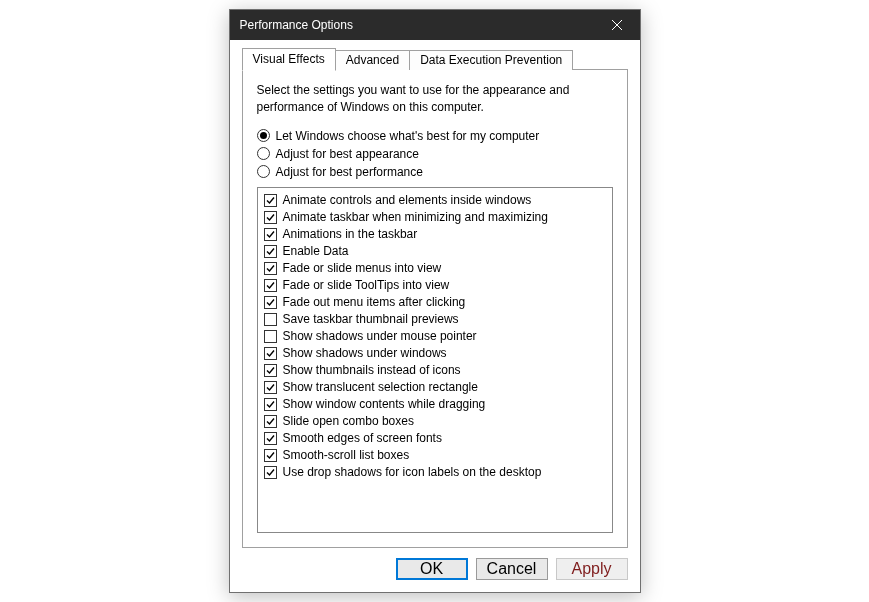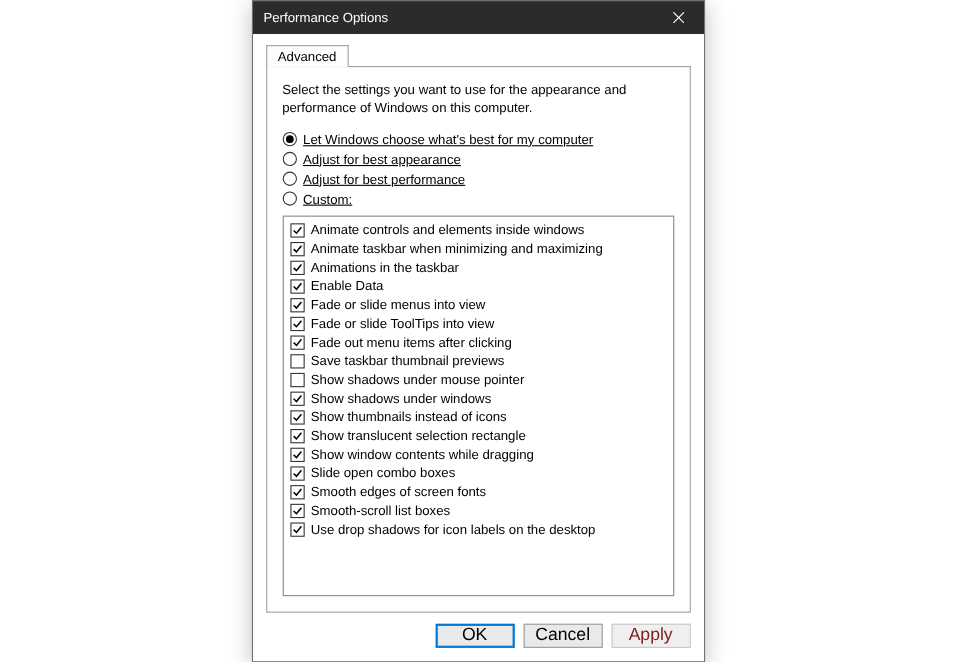--- a/index.html
+++ b/index.html
@@ -83,21 +83,20 @@
     padding: 12px 14px 14px 14px;
   }
   .intro {
     font-size: 12px;
     line-height: 1.35;
     margin-bottom: 12px;
     max-width: 320px;
   }
   .radio-group {
     margin-bottom: 6px;
-    text-decoration: underline;
   }
   .radio-row {
     display: flex;
     align-items: center;
     gap: 6px;
     padding: 2px 0;
     cursor: default;
   }
   .radio {
     width: 13px; height: 13px;
@@ -180,46 +179,48 @@
       <svg width="10" height="10" viewBox="0 0 10 10">
         <line x1="0" y1="0" x2="10" y2="10" stroke-width="1"></line>
         <line x1="10" y1="0" x2="0" y2="10" stroke-width="1"></line>
       </svg>
     </div>
   </div>
 
   <div class="client">
 
     <div class="tabstrip">
+      <div class="tab active">
+        <span>Visual Effects</span>
+      </div>
       <div class="tab inactive">
         <span>Advanced</span>
+      </div>
+      <div class="tab inactive">
+        <span>Data Execution Prevention</span>
       </div>
     </div>
 
     <div class="tabpanel">
 
       <div class="intro">Select the settings you want to use for the appearance and performance of Windows on this computer.</div>
 
       <div class="radio-group">
         <div class="radio-row">
           <span class="radio checked"></span>
           <span>Let Windows choose what's best for my computer</span>
         </div>
         <div class="radio-row">
           <span class="radio"></span>
           <span>Adjust for best appearance</span>
         </div>
         <div class="radio-row">
           <span class="radio"></span>
           <span>Adjust for best performance</span>
         </div>
-        <div class="radio-row">
-          <span class="radio"></span>
-          <span>Custom:</span>
-        </div>
       </div>
 
       <div class="checklist-box" id="checklist">
           <div class="check-row">
             <span class="checkbox checked">
               <svg width="11" height="11" viewBox="0 0 11 11">
                 <polyline points="2,5.5 4.5,8 9,2.5" fill="none" stroke="#000" stroke-width="1.4"></polyline>
               </svg>
             </span>
             <span>Animate controls and elements inside windows</span>

